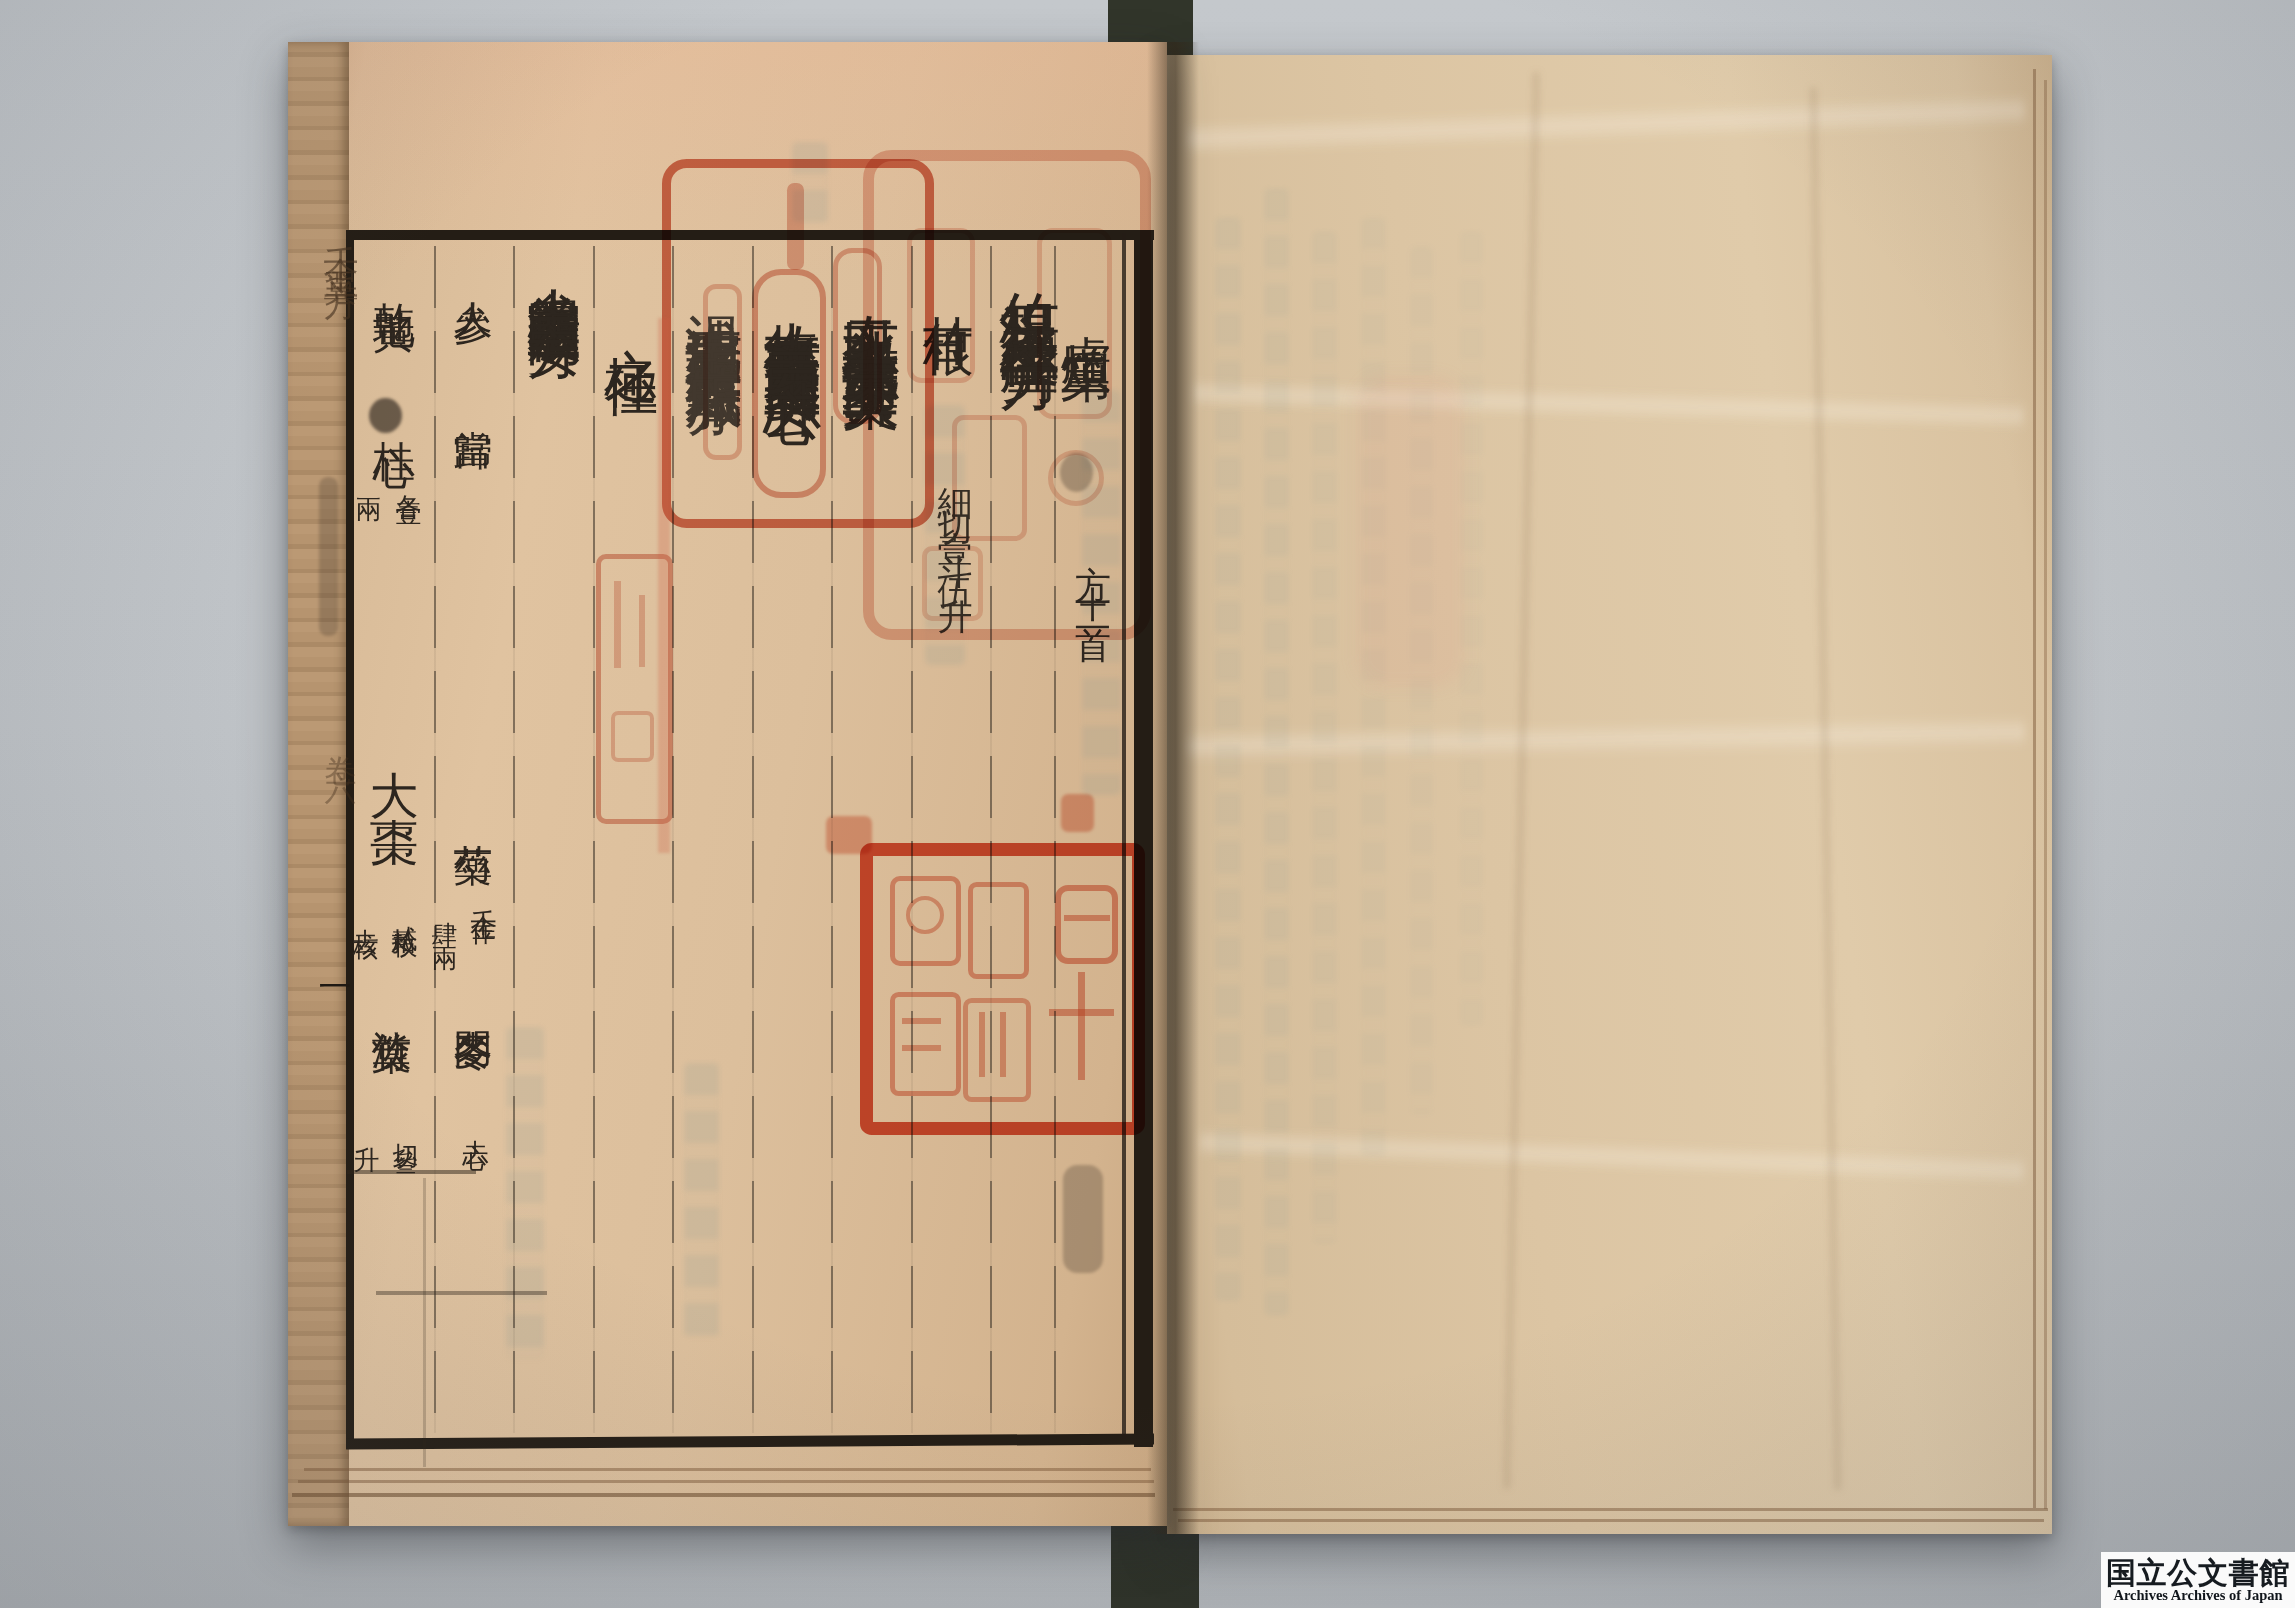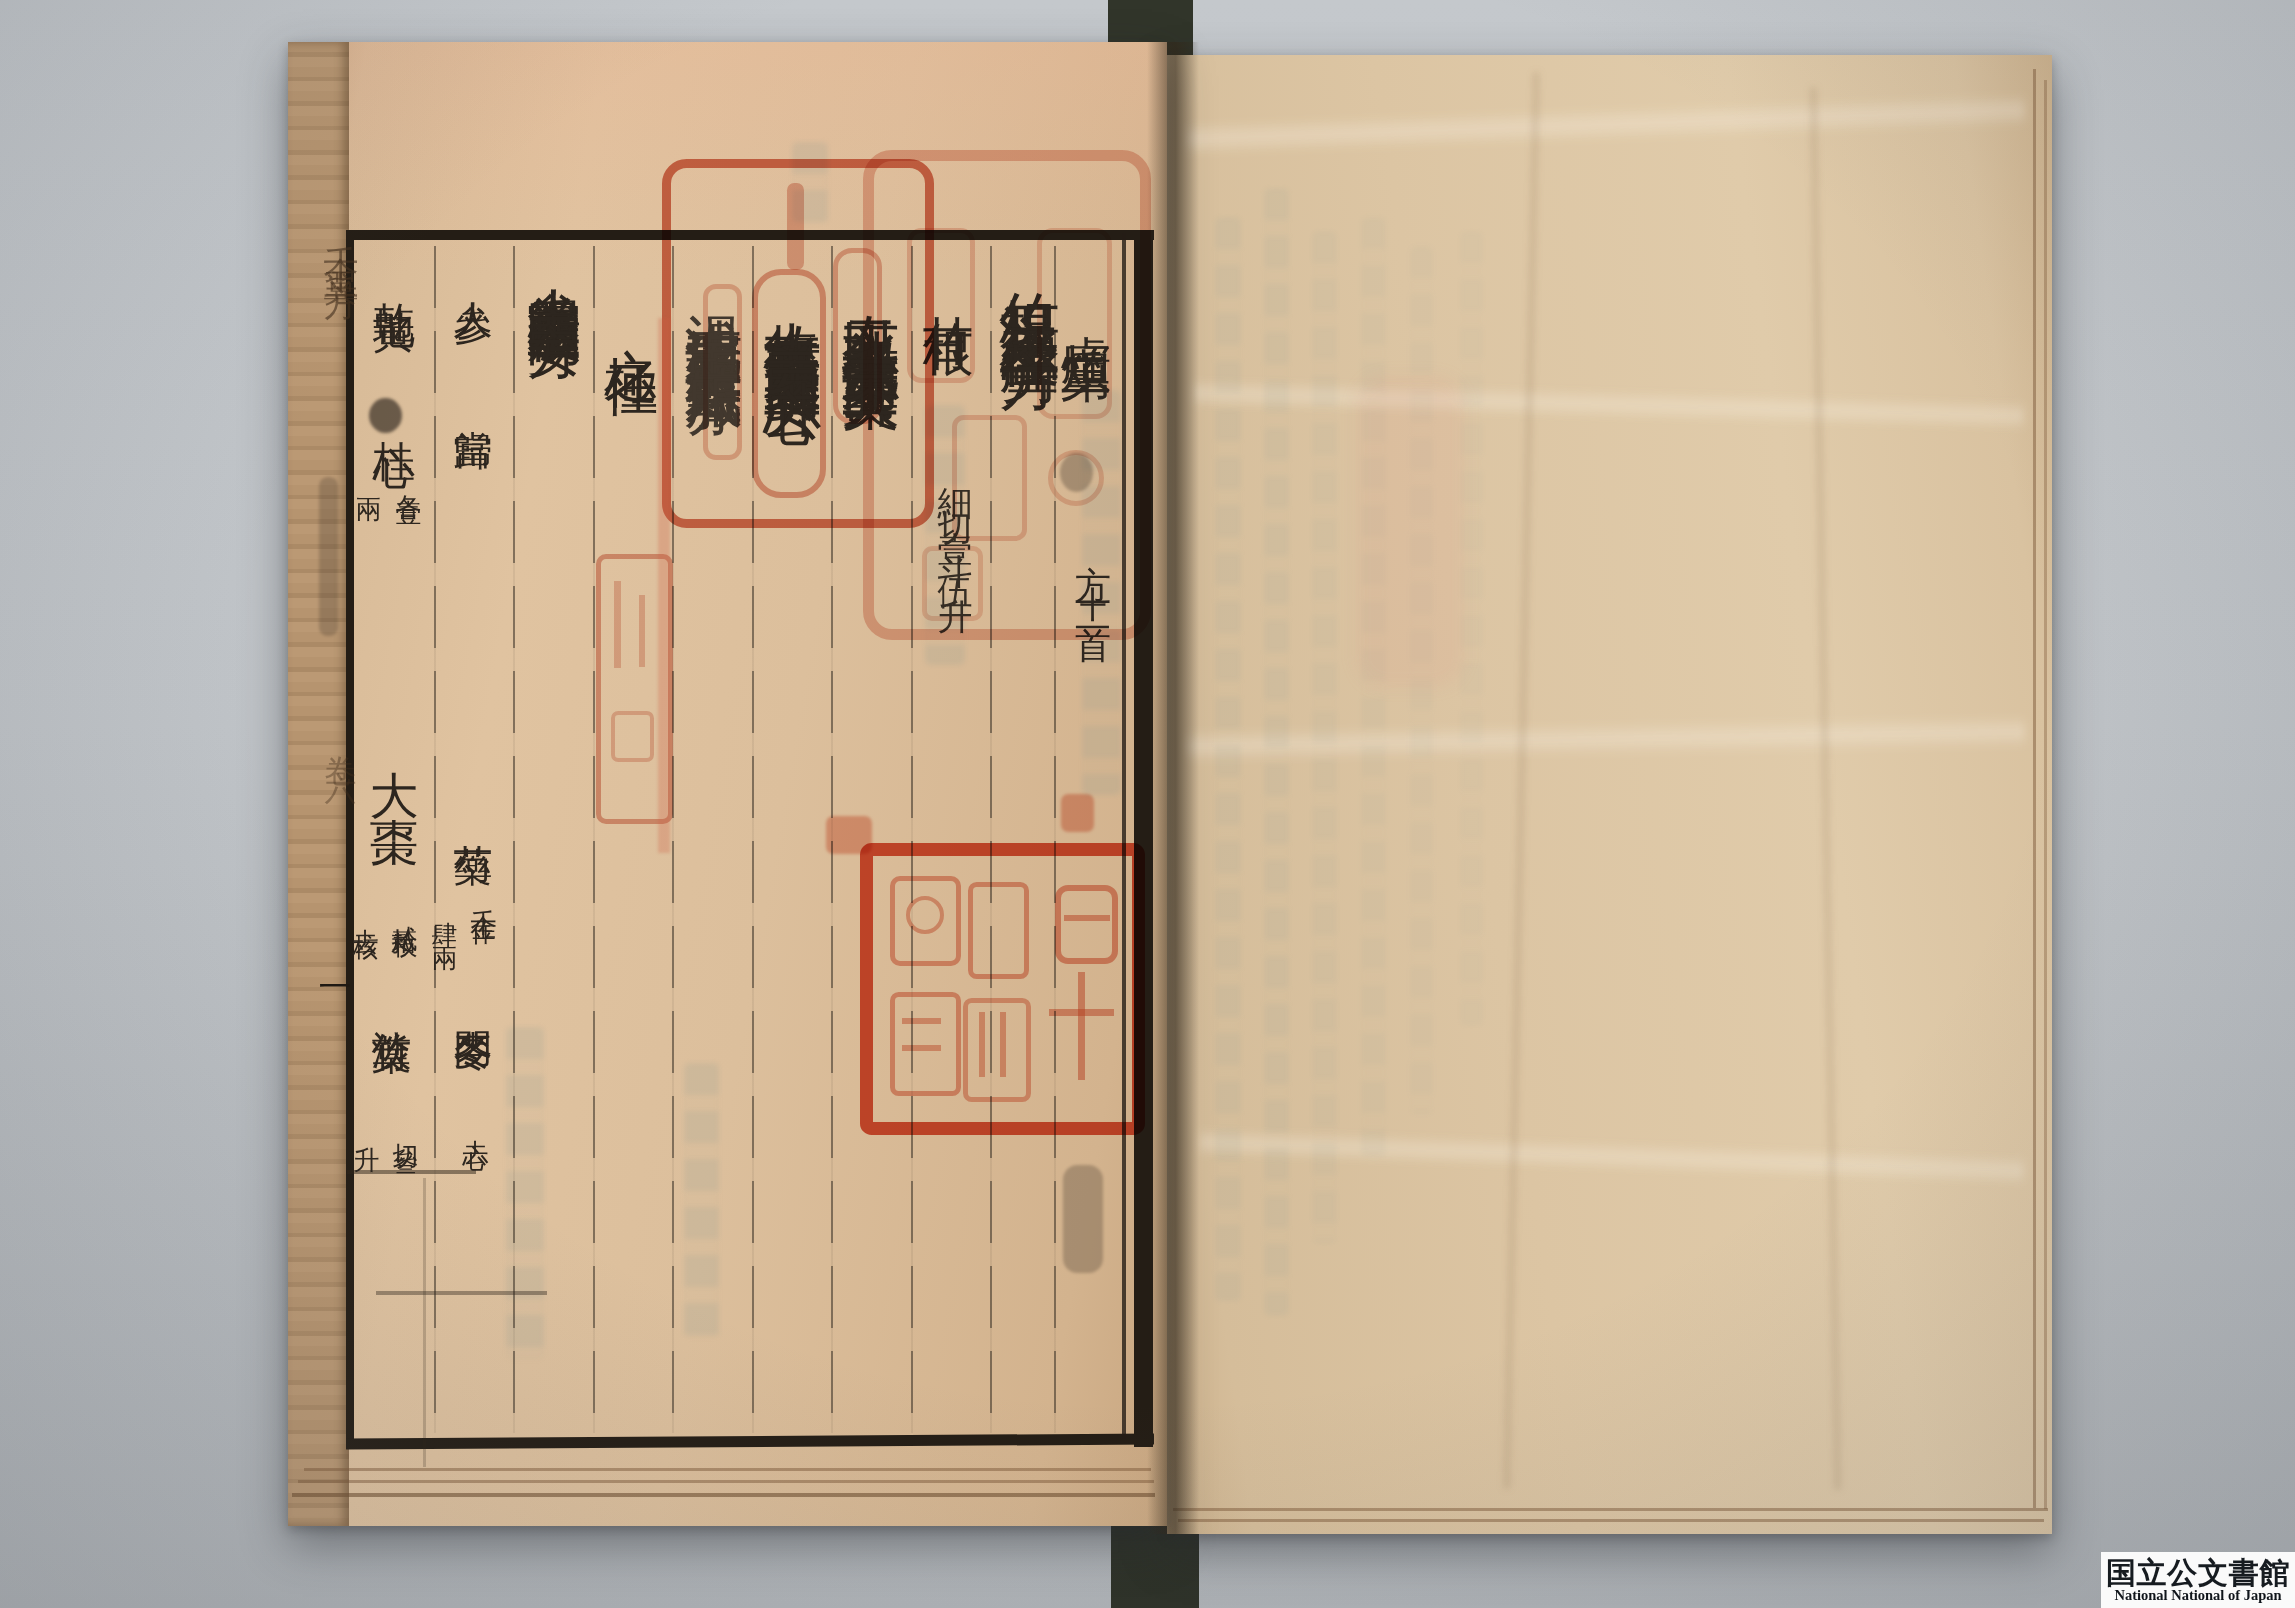--- a/index.html
+++ b/index.html
@@ -274,17 +274,17 @@
     <div class="abs sd-g6a"></div>
     <div class="abs sd-g6b"></div>
   </div>
   <div class="red-blob" id="rb1"></div>
   <div class="red-blob" id="rb2"></div>
 
   <div class="abs vignette"></div>
 
   <div class="abs" id="watermark">
     <div class="wm-jp">国立公文書館</div>
-    <div class="wm-en">National National of Japan</div>
+    <div class="wm-en">Archives Archives of Japan</div>
   </div>
 
 </div>
 
 
 </body></html>

